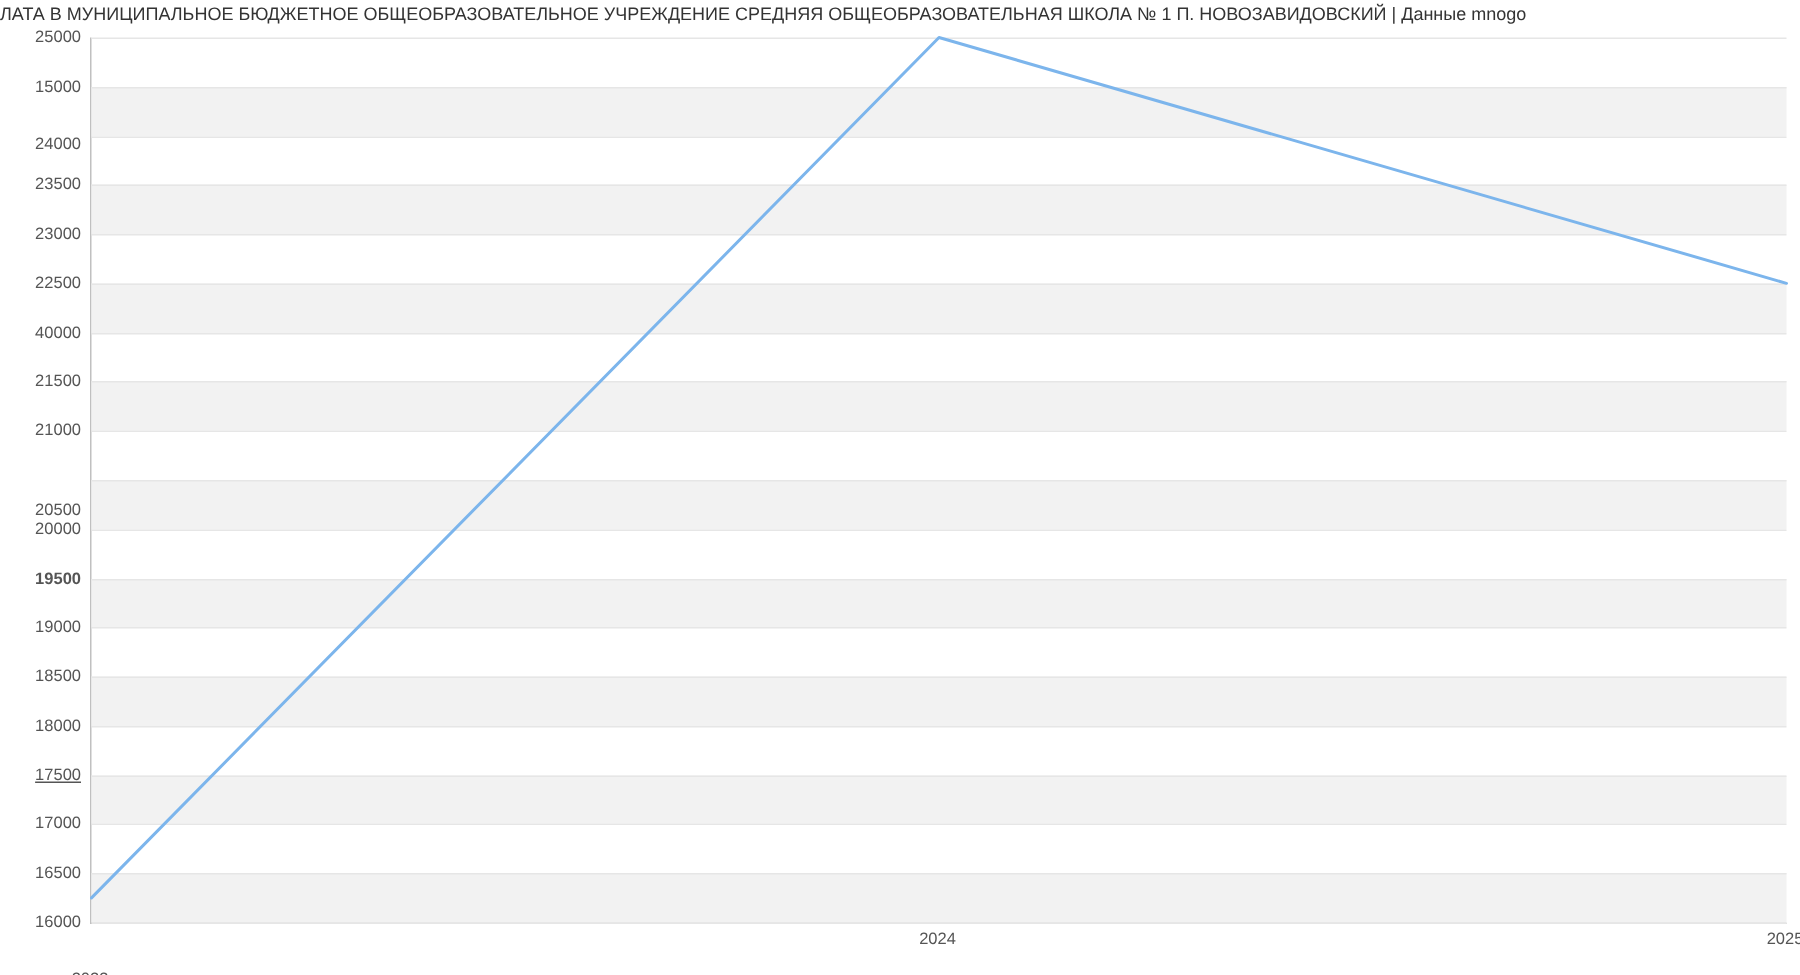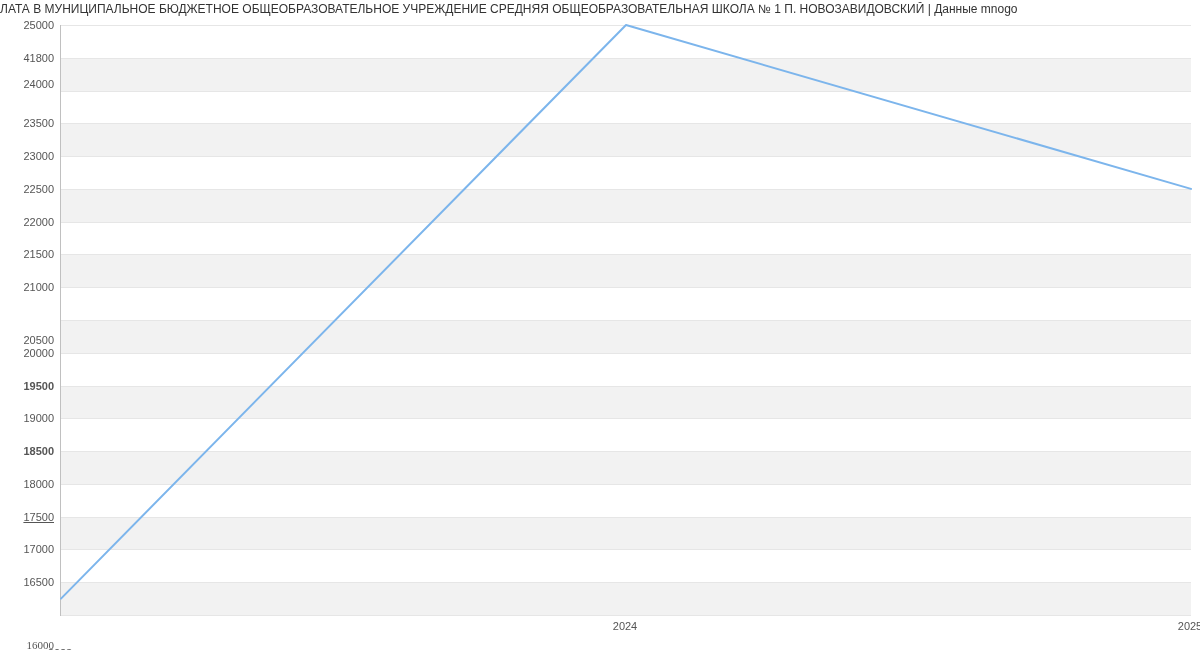--- a/index.html
+++ b/index.html
@@ -113,35 +113,35 @@
       <div class="hline" style="top: 131.111px;"></div>
       <div class="hline" style="top: 98.3333px;"></div>
       <div class="hline" style="top: 65.5556px;"></div>
       <div class="hline" style="top: 32.7778px;"></div>
       <div class="hline" style="top: 0px;"></div>
       <svg class="line-svg" preserveAspectRatio="none" viewBox="0 0 1130 590">
       <polyline class="series-line" points="0,573.6111111111111 565,0 1130,163.8888888888889"></polyline>
     </svg>
   </div>
 
-<div class="ytick" style="top: 645px; font-family: Liberation Serif, serif;">16000</div>
+<div class="ytick" style="top: 615px;">16000</div>
     <div class="ytick" style="top: 582.222px;">16500</div>
     <div class="ytick" style="top: 549.444px;">17000</div>
     <div class="ytick" style="top: 516.667px; text-decoration: underline;">17500</div>
     <div class="ytick" style="top: 483.889px;">18000</div>
-    <div class="ytick" style="top: 451.111px; font-weight: bold;">18500</div>
+    <div class="ytick" style="top: 451.111px;">18500</div>
     <div class="ytick" style="top: 418.333px;">19000</div>
     <div class="ytick" style="top: 385.556px; font-weight: bold;">19500</div>
     <div class="ytick" style="top: 352.778px;">20000</div>
     <div class="ytick" style="top: 340px;">20500</div>
     <div class="ytick" style="top: 287.222px;">21000</div>
     <div class="ytick" style="top: 254.444px;">21500</div>
-    <div class="ytick" style="top: 221.667px;">22000</div>
+    <div class="ytick" style="top: 221.667px;">40000</div>
     <div class="ytick" style="top: 188.889px;">22500</div>
     <div class="ytick" style="top: 156.111px;">23000</div>
     <div class="ytick" style="top: 123.333px;">23500</div>
-    <div class="ytick" style="top: 84px; text-align: center;">24000</div>
-    <div class="ytick" style="top: 57.7778px;">41800</div>
+    <div class="ytick" style="top: 96px; text-align: center;">24000</div>
+    <div class="ytick" style="top: 57.7778px;">15000</div>
     <div class="ytick" style="top: 25px;">25000</div>
     <div class="xtick" style="left: 60px; margin-top: 27px;">2023</div>
     <div class="xtick" style="left: 625px;">2024</div>
     <div class="xtick" style="left: 1190px;">2025</div>
   </div>
 
 </body></html>

